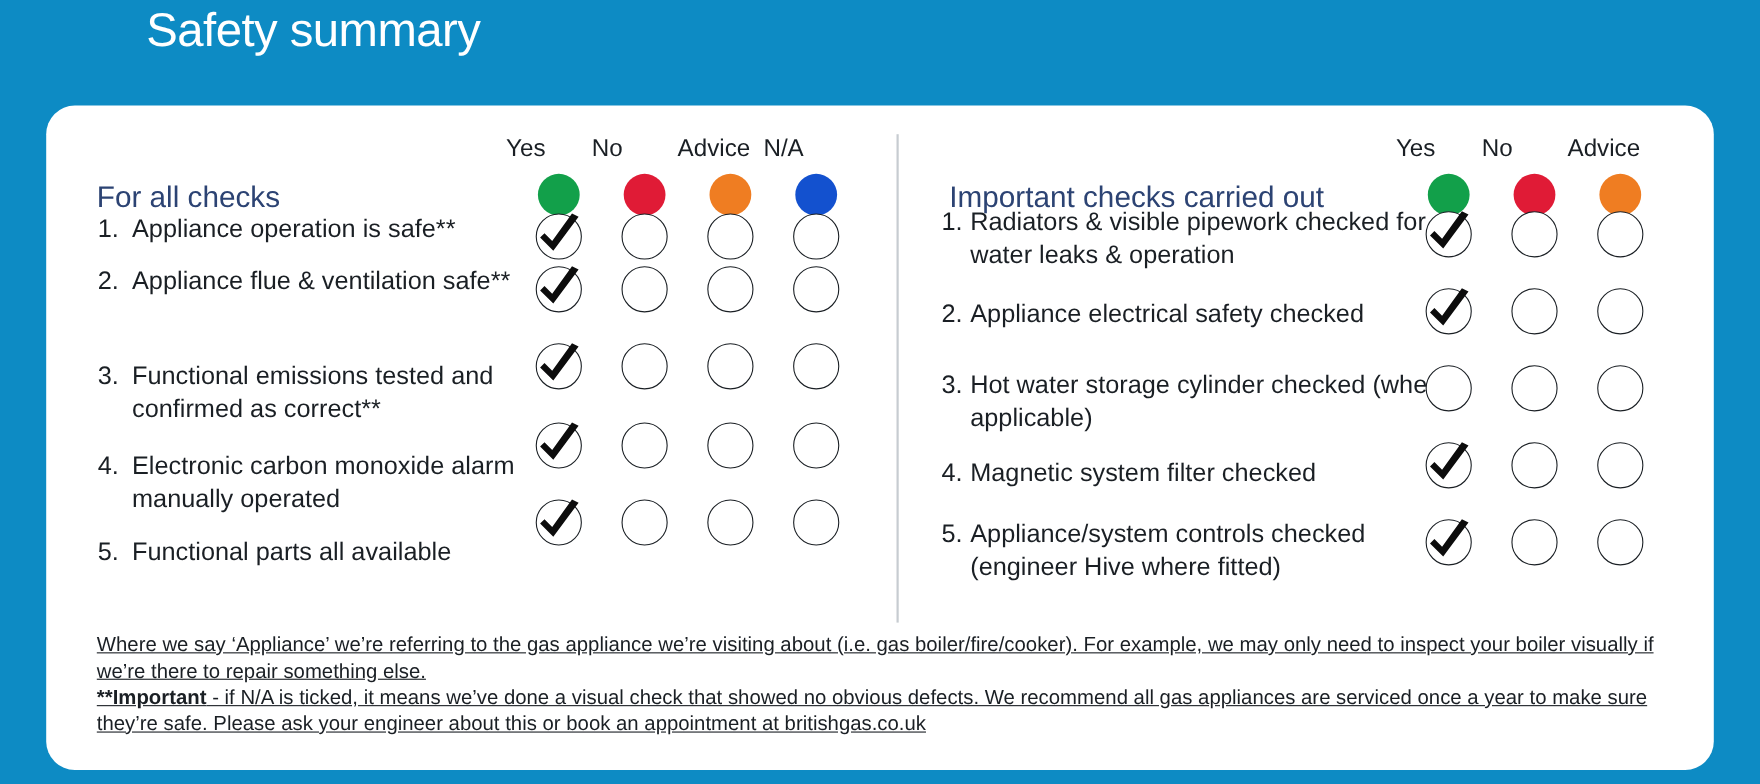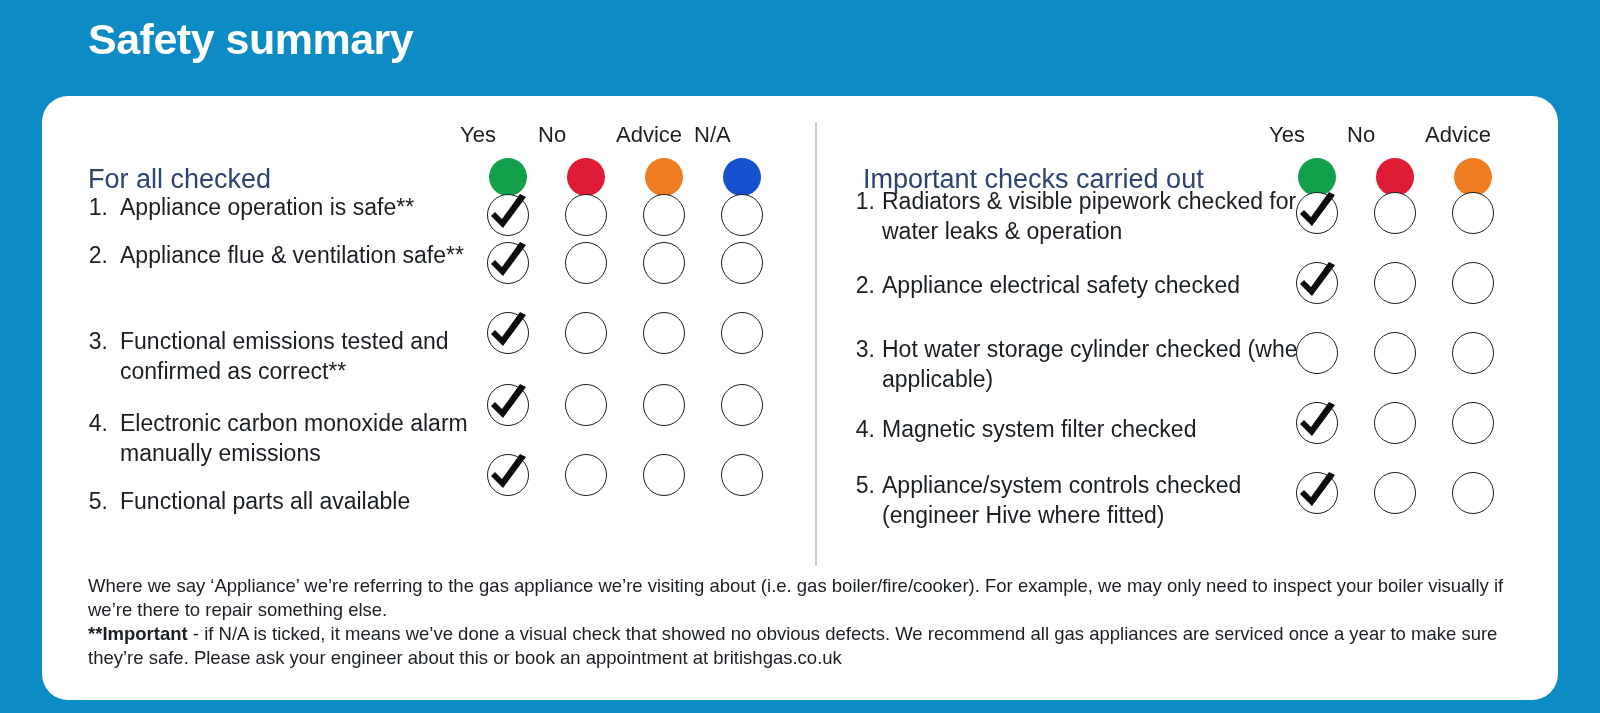--- a/index.html
+++ b/index.html
@@ -26,26 +26,27 @@
   
   .headings {
     position: absolute;
     top: 0;
     left: 0;
     width: 1600px;
     height: 96px;
   }
   .heading {
     position: absolute;
-    top: 15px;
+    top: 4px;
     color: #ffffff;
     font-size: 43px;
-    font-weight: bold;
+    font-weight: normal;
     letter-spacing: -0.5px;
     white-space: nowrap;
+    margin-left: 45px;
   }
   .heading.left  { left: 88px; }
   .heading.right { left: 846px; }
 
   
   .card {
     position: absolute;
     left: 42px;
     top: 96px;
     width: 1516px;
@@ -170,40 +171,40 @@
   
   .notes {
     position: absolute;
     left: 46px;
     top: 478px;
     width: 1430px;
     color: #1a1f24;
     font-size: 18.5px;
     line-height: 24px;
   }
-  .notes p { margin: 0; }
+  .notes p { margin: 0; text-decoration: underline; }
   .notes .imp { font-weight: bold; }
 </style>
 </head>
 <body>
 
 <div class="page">
 
   <div class="headings">
     <div class="heading left">Safety summary</div>
   </div>
 
   <div class="card">
 
     <div class="panels">
 
       <div class="divider"></div>
 
       <div class="panel left">
-        <div class="panel-head">For all checked</div>
+        <div class="panel-head">For all checks</div>
         <div class="col-headers" id="left-cols">
             <div class="col-head" style="left: 418px;">
               <span class="lbl">Yes</span>
               <span class="dot" style="background: rgb(18, 160, 74);"></span>
             </div>
             <div class="col-head" style="left: 496px;">
               <span class="lbl">No</span>
               <span class="dot" style="background: rgb(224, 27, 54);"></span>
             </div>
             <div class="col-head" style="left: 574px;">
@@ -278,21 +279,21 @@
               <div class="cell" style="left: 574px; top: 120px;">
                 <div class="circle"></div>
               </div>
               <div class="cell" style="left: 652px; top: 120px;">
                 <div class="circle"></div>
               </div>
             </div>
             <div class="row" style="height: 0px;">
               <div class="row-text" style="top: 216px;">
                 <span class="row-num">4.</span>
-                <span class="row-label">Electronic carbon monoxide alarm manually emissions</span>
+                <span class="row-label">Electronic carbon monoxide alarm manually operated</span>
               </div>
               <div class="cell" style="left: 418px; top: 192px;">
                 <div class="circle">
                   <svg class="tick" viewBox="0 0 54 54">
                     <path d="M9 29 L13 25 L20 32 L38 7 L44 10 L21 41 Z" fill="#0c0c0c"></path>
                   </svg>
                 </div>
               </div>
               <div class="cell" style="left: 496px; top: 192px;">
                 <div class="circle"></div>

